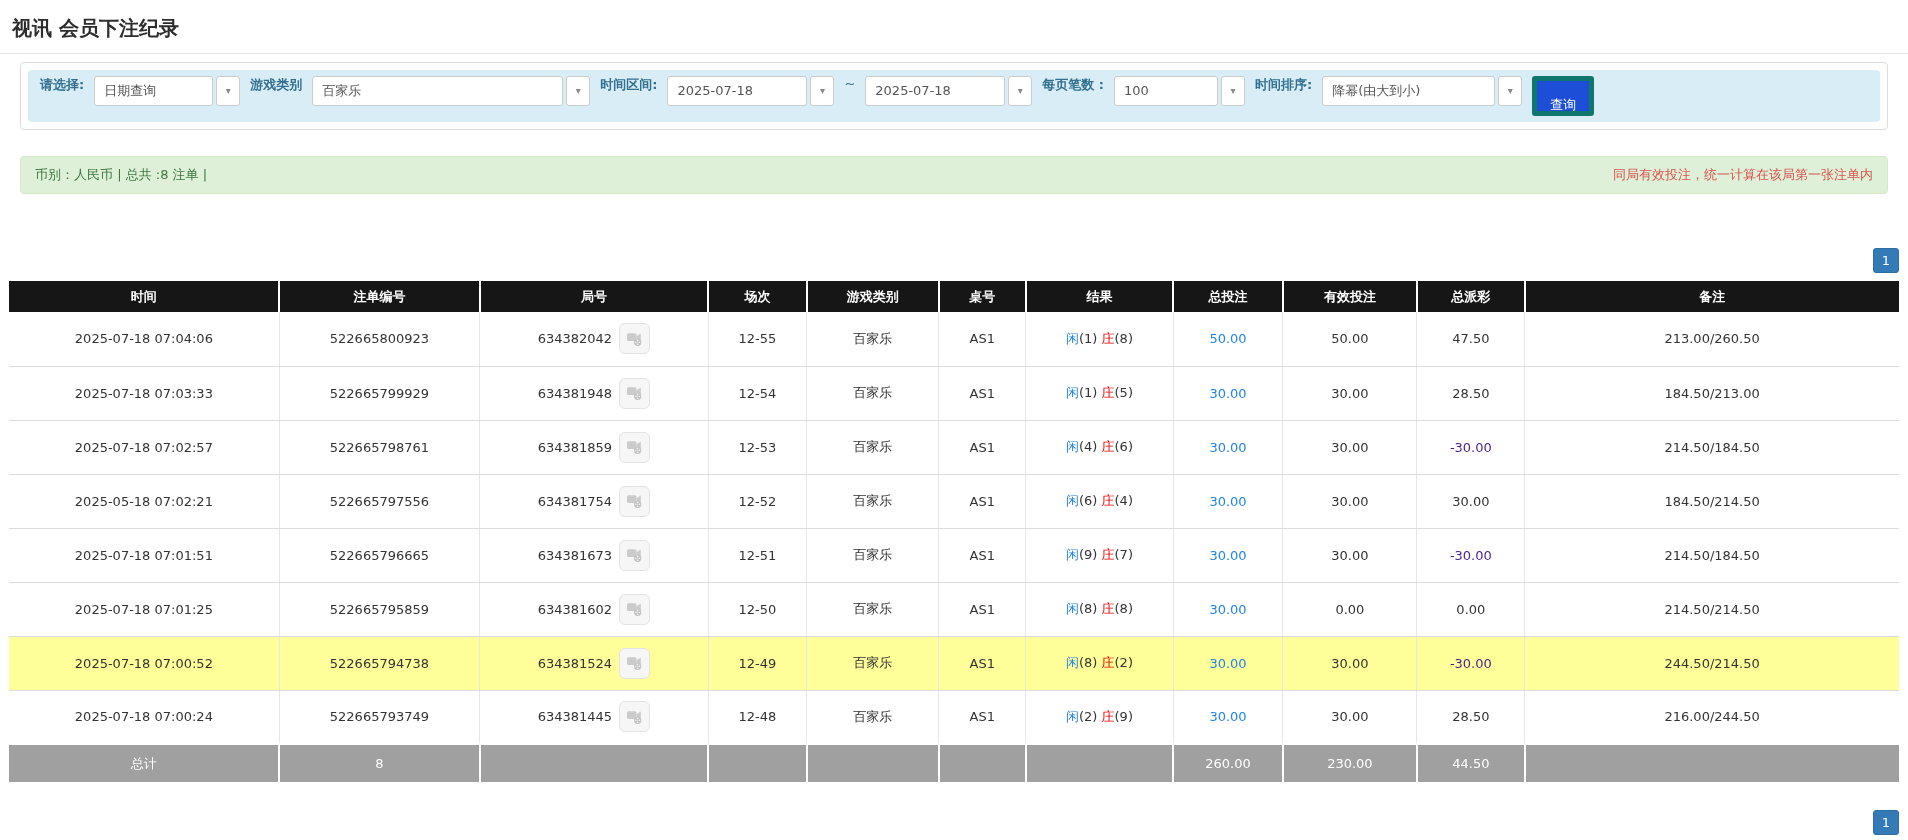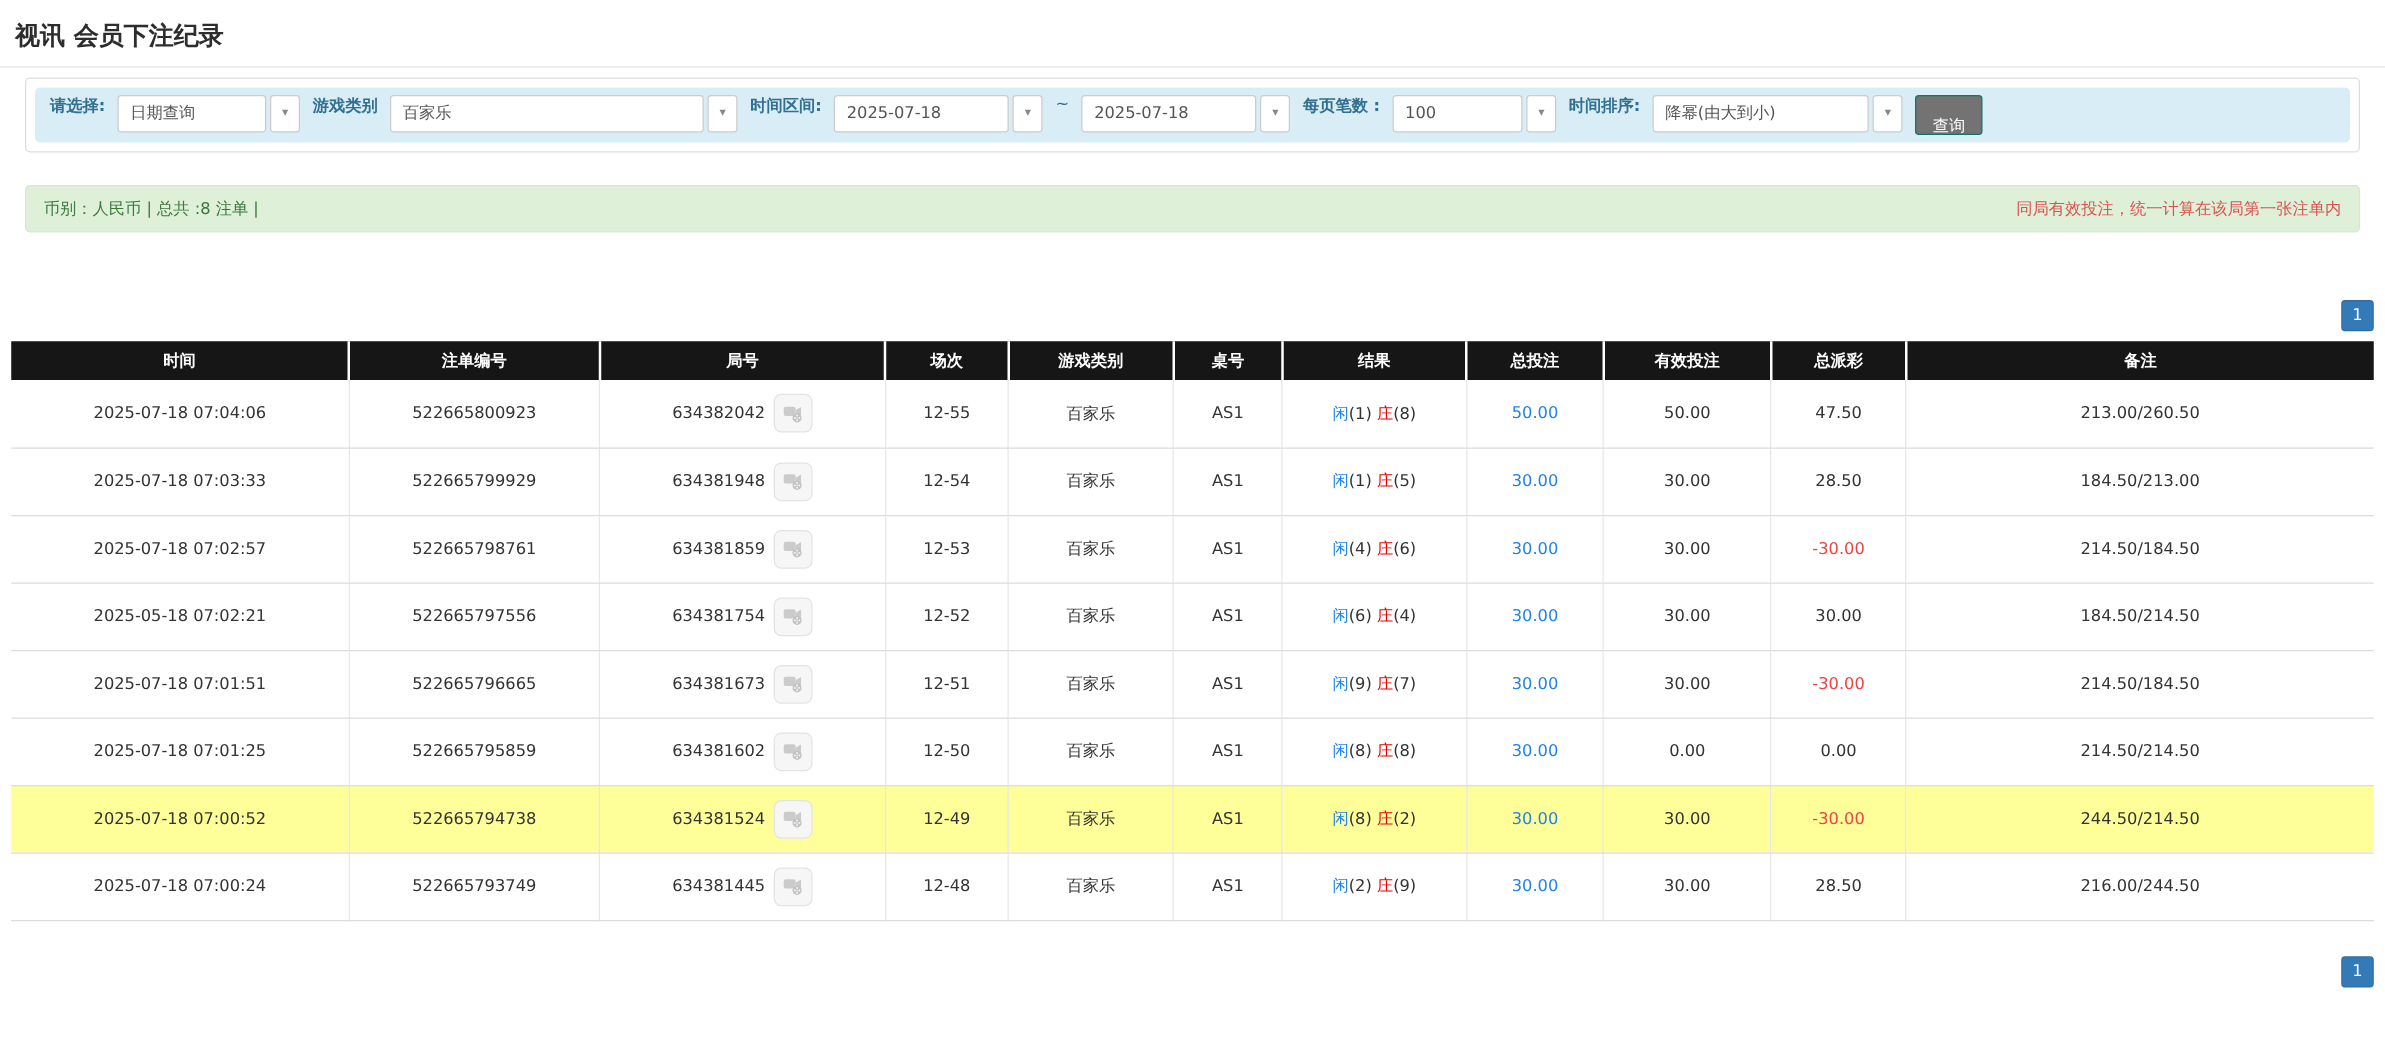--- a/index.html
+++ b/index.html
@@ -15,21 +15,21 @@
   .title-divider { border-bottom:1px solid #e4e4e4; }
 
   
   .filter-panel { margin:8px 20px 0; border:1px solid #ddd; border-radius:4px; padding:7px; background:#fff; }
   .filter-bar { background:#d9edf7; border-radius:4px; padding:6px 12px; display:flex; align-items:flex-start; gap:10px; }
   .flabel { color:#31708f; font-weight:bold; white-space:nowrap; }
   .combo { display:inline-flex; gap:3px; height:30px; flex:none; }
   .combo-main { background:#fff; border:1px solid #ccc; border-radius:3px; padding:0 9px; line-height:28px; color:#555; flex:1; white-space:nowrap; overflow:hidden; cursor:pointer; }
   .combo-caret { background:#fff; border:1px solid #ccc; border-radius:3px; width:24px; text-align:center; line-height:28px; color:#888; font-size:10px; cursor:pointer; flex:none; }
   .tilde { color:#31708f; }
-  .search-btn { background:#737373; border:1px solid #0f766e; color:#fff; border-radius:3px; height:30px; padding:15px 13px; font-size:13px; cursor:pointer; font-family:inherit; }
+  .search-btn { background:#1d4ed8; border:5px solid #0f766e; color:#fff; border-radius:3px; height:30px; padding:15px 13px; font-size:13px; cursor:pointer; font-family:inherit; }
 
   
   .summary-bar { margin:26px 20px 0; background:#dff0d8; border:1px solid #d6e9c6; border-radius:4px; padding:9px 14px; display:flex; justify-content:space-between; align-items:center; }
   .summary-left { color:#3c763d; }
   .summary-right { color:#d9534f; }
 
   
   .pagination-top { margin:54px 9px 0; display:flex; justify-content:flex-end; }
   .pagination-bottom { margin:28px 9px 0; display:flex; justify-content:flex-end; }
   .page-btn { background:#337ab7; border:1px solid #2e6da4; color:#fff; min-width:26px; height:25px; border-radius:3px; font-size:13px; cursor:pointer; font-family:inherit; }
@@ -37,21 +37,21 @@
   
   table { width:1890px; margin:8px 9px 0; border-collapse:collapse; table-layout:fixed; text-align:center; }
   thead th { background:#161616; color:#fff; font-weight:bold; height:31px; border-left:2px solid #fff; padding:0 4px; }
   thead th:first-child { border-left:none; }
   tbody td { height:54px; border-bottom:1px solid #dcdcdc; border-right:1px solid #e7e7e7; background:#fff; padding:0 4px; }
   tbody td:last-child { border-right:none; }
   tbody tr.highlight td { background:#ffff99; }
   .bet-link { color:#2084e8; cursor:pointer; text-decoration:none; }
   .res-player { color:#2084e8; }
   .res-banker { color:#e60000; }
-  .payout.neg { color:#ef4444; }
+  .payout.neg { color:#4c1d95; }
   tfoot td { background:#a0a0a0; color:#fff; height:38px; border-left:2px solid #fff; border-top:2px solid #fff; padding:0 4px; }
   tfoot td:first-child { border-left:none; }
 
   .video-btn { width:31px; height:31px; border:1px solid #e3e3e3; background:#f6f6f6; border-radius:6px; vertical-align:middle; margin-left:7px; padding:2px 0 0; cursor:pointer; }
   .round-num { vertical-align:middle; }
 </style>
 </head>
 <body>
 
 <h1 class="page-title">视讯 会员下注纪录</h1>
@@ -364,18 +364,31 @@
       <span class="res-player">闲</span><span>(2)</span>
       <span class="res-banker">庄</span><span>(9)</span>
     </td>
     <td><a class="bet-link">30.00</a></td>
     <td class="valid-bet">30.00</td>
     <td class="payout">28.50</td>
     <td>216.00/244.50</td>
   </tr>
     </tbody>
   <tfoot>
+    <tr>
+      <td>总计</td>
+      <td>8</td>
+      <td></td>
+        <td></td>
+        <td></td>
+        <td></td>
+        <td></td>
+      <td>260.00</td>
+      <td>230.00</td>
+      <td>44.50</td>
+      <td></td>
+    </tr>
   </tfoot>
 </table>
 
 <div class="pagination-bottom">
   <button class="page-btn">1</button>
 </div>
 
 </body></html>

